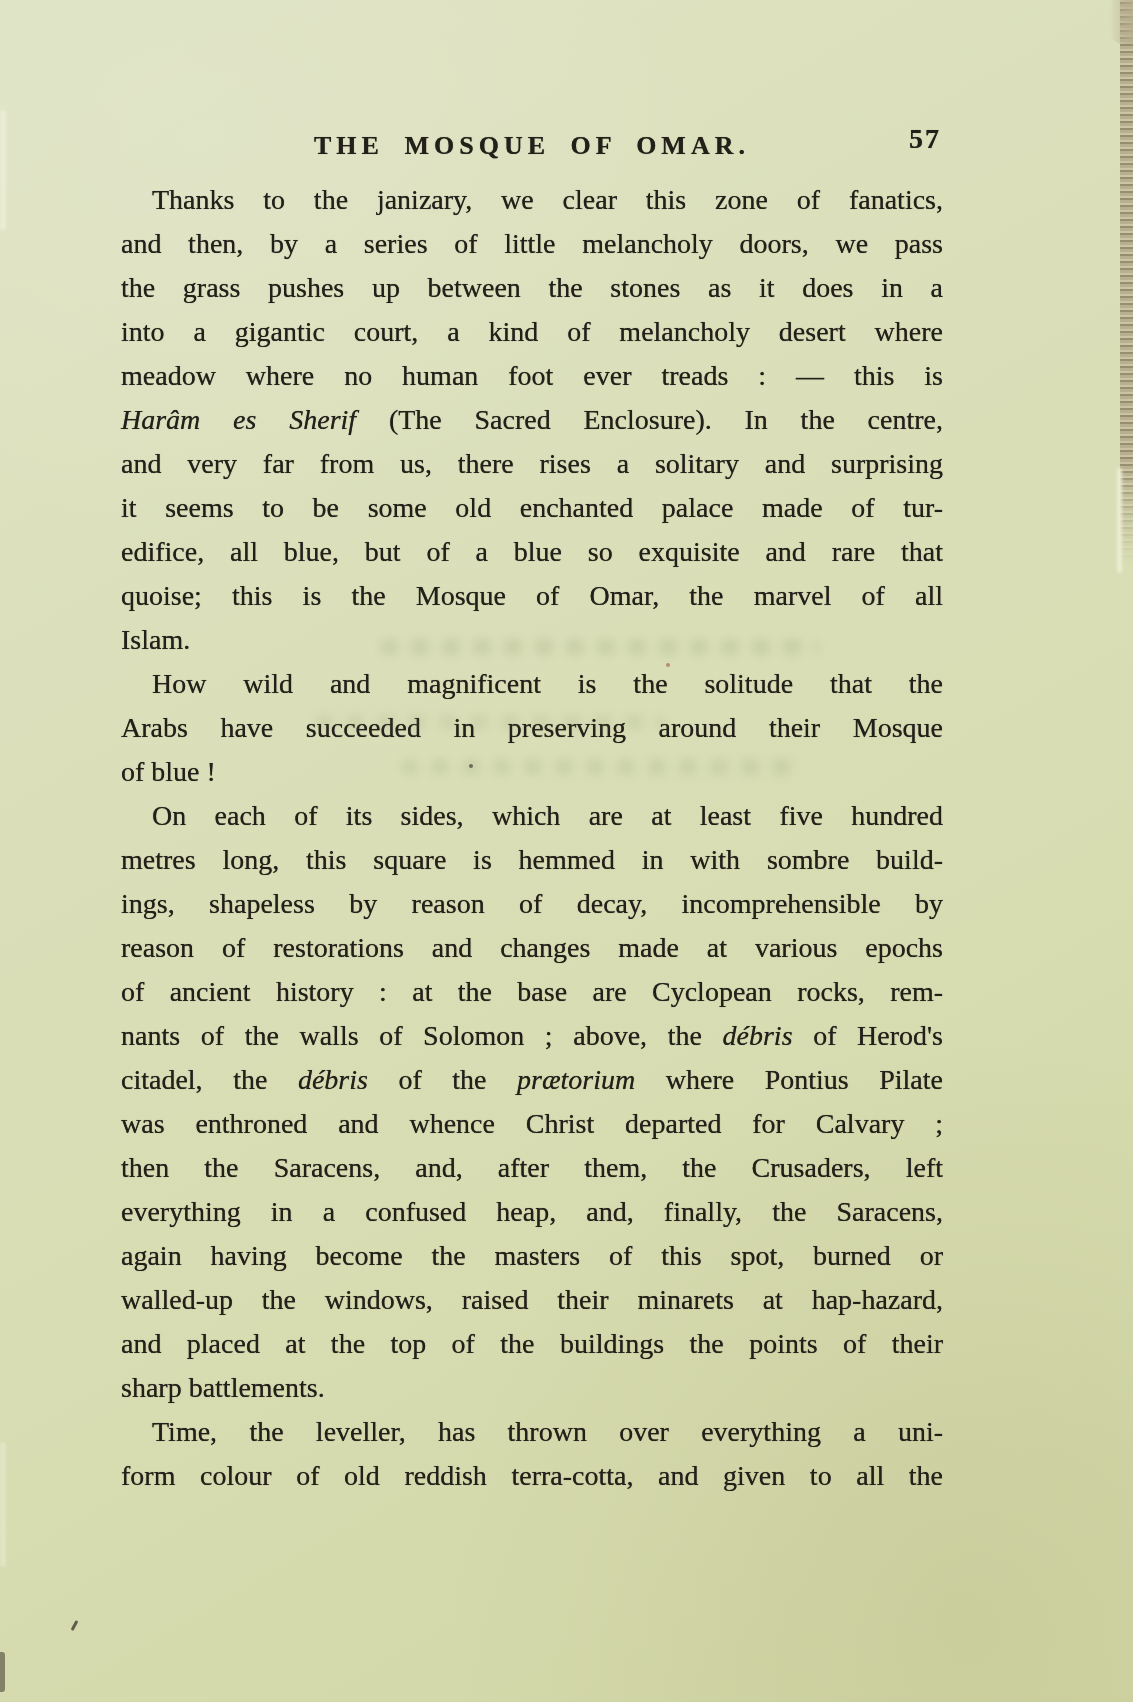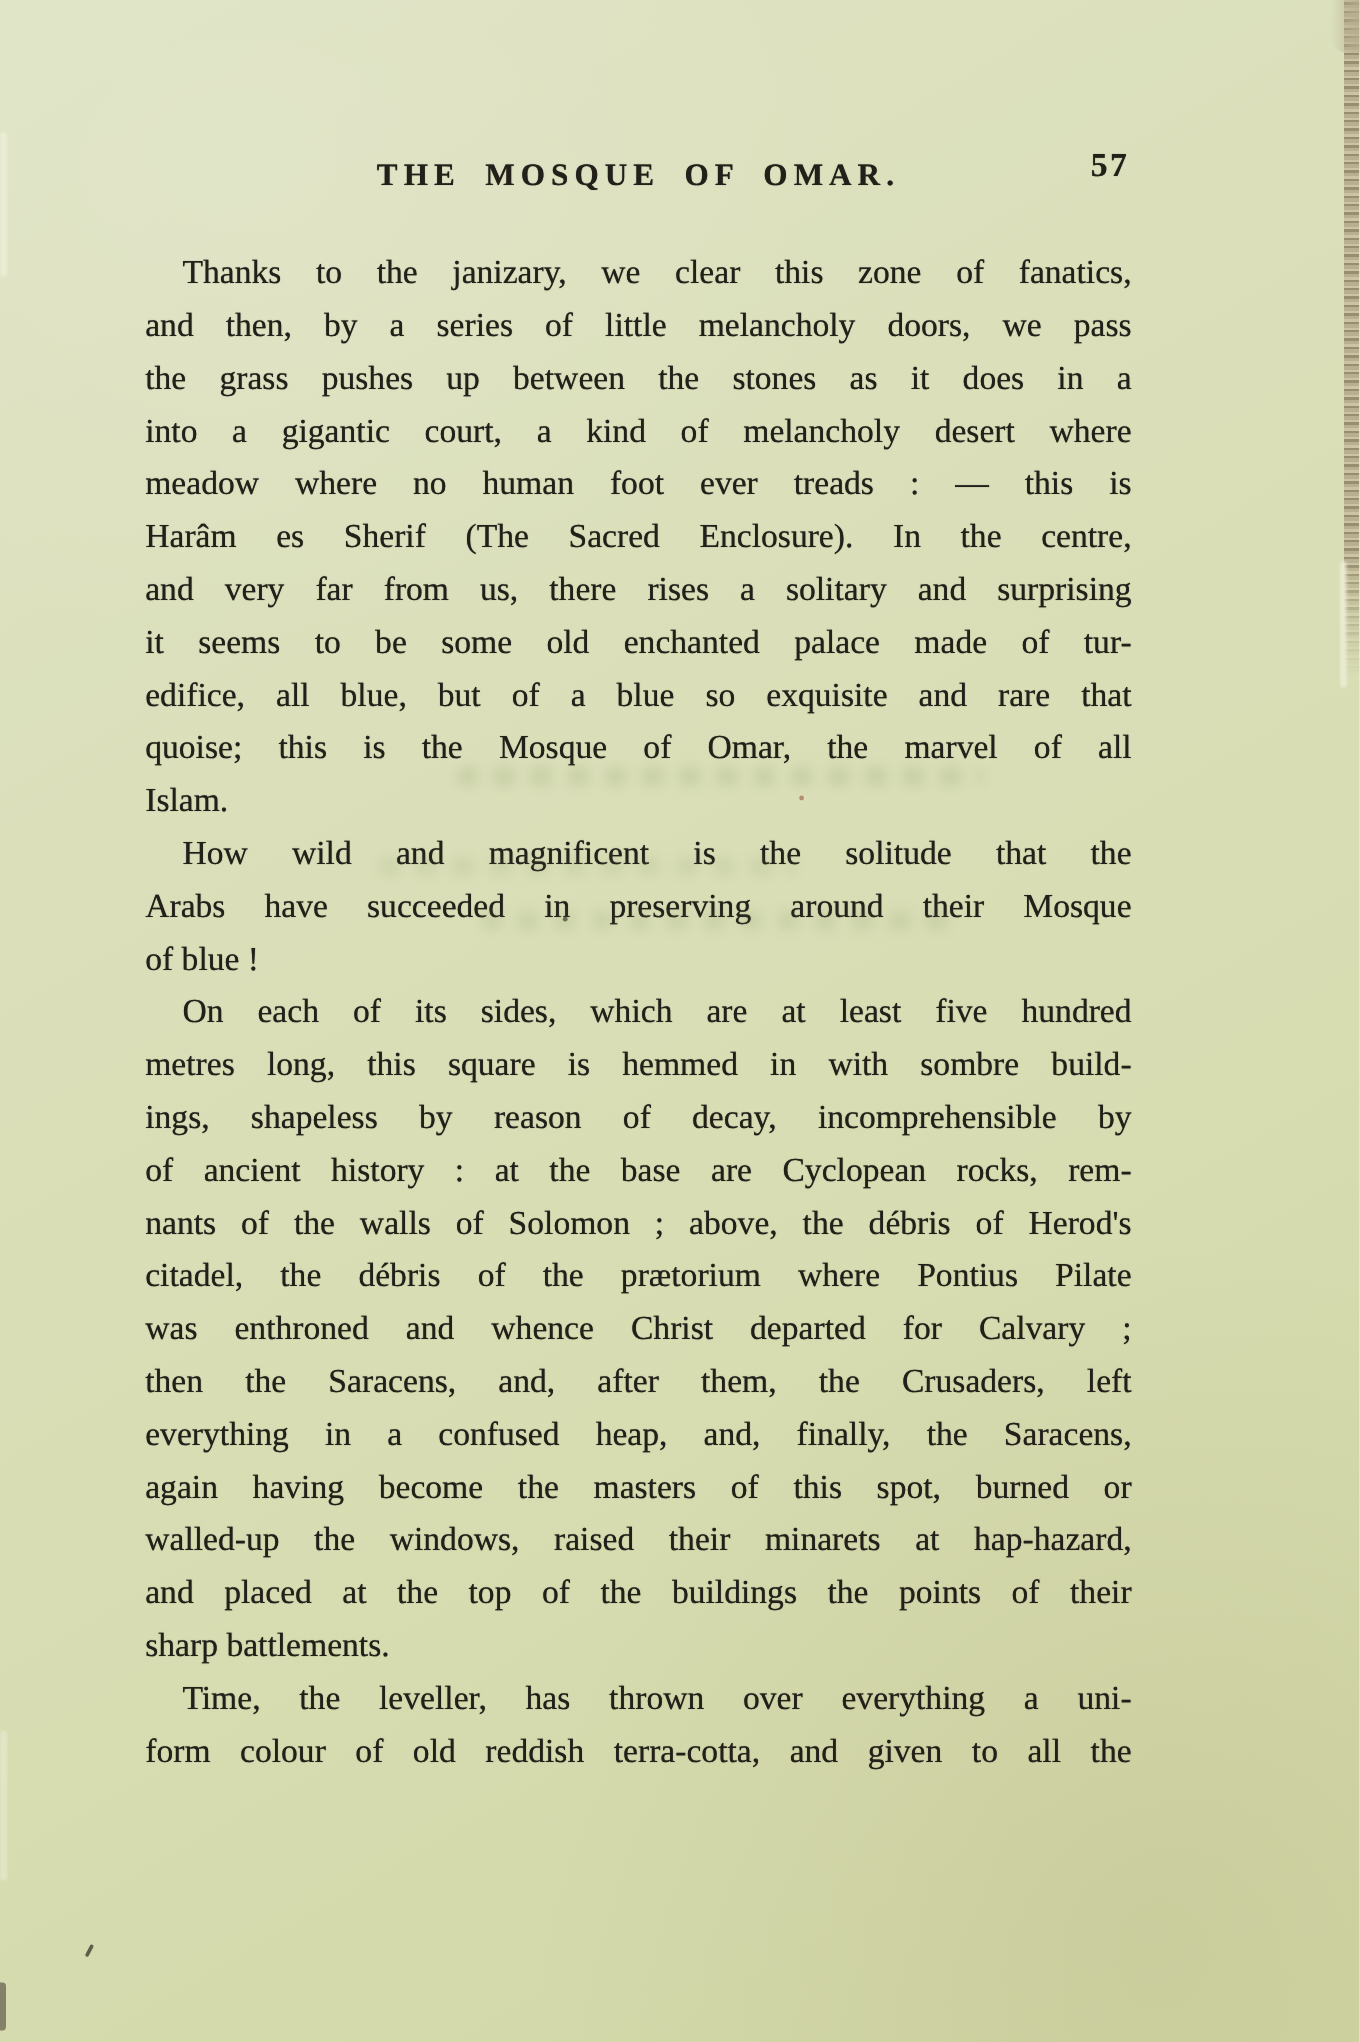--- a/index.html
+++ b/index.html
@@ -40,32 +40,31 @@
     text-shadow: 0 0 0.7px rgba(35,32,26,0.75);
   }
 
   
   .text-block {
     position: absolute;
     left: 121px; top: 178px; width: 822px;
     color: var(--ink, #23201a);
     font-size: 28px;
     text-shadow: 0 0 0.7px rgba(35,32,26,0.8);
-    margin-top: 28px;
   }
   .line {
     line-height: 44px;
     height: 44px;
     text-align: justify;
     text-align-last: justify;
     white-space: normal;
   }
   .line.indent { text-indent: 31px; }
   .line.para-end { text-align: right; text-align-last: left; }
-  .it { }
+  .it { font-style: italic; }
 
   
   .fore-edge {
     position: absolute; right: 0; top: 0; width: 13px; height: 565px;
     background: repeating-linear-gradient(to bottom,
       var(--fore-edge-light, #c9c0a2) 0px 2px,
       var(--fore-edge-dark, #8f8668) 2px 4px,
       #b3aa8c 4px 7px);
     -webkit-mask-image: linear-gradient(to bottom, #000 82%, transparent 100%);
             mask-image: linear-gradient(to bottom, #000 82%, transparent 100%);
@@ -141,20 +140,21 @@
       <div class="line"><span>it seems to be some old enchanted palace made of tur-</span></div>
       <div class="line"><span>edifice, all blue, but of a blue so exquisite and rare that</span></div>
       <div class="line"><span>quoise; this is the Mosque of Omar, the marvel of all</span></div>
       <div class="line para-end"><span>Islam.</span></div>
       <div class="line indent"><span>How wild and magnificent is the solitude that the</span></div>
       <div class="line"><span>Arabs have succeeded in preserving around their Mosque</span></div>
       <div class="line para-end"><span>of blue !</span></div>
       <div class="line indent"><span>On each of its sides, which are at least five hundred</span></div>
       <div class="line"><span>metres long, this square is hemmed in with sombre build-</span></div>
       <div class="line"><span>ings, shapeless by reason of decay, incomprehensible by</span></div>
+      <div class="line"><span>reason of restorations and changes made at various epochs</span></div>
       <div class="line"><span>of ancient history : at the base are Cyclopean rocks, rem-</span></div>
       <div class="line"><span>nants of the walls of Solomon ; above, the </span><span class="it">débris</span><span> of Herod's</span></div>
       <div class="line"><span>citadel, the </span><span class="it">débris</span><span> of the </span><span class="it">prætorium</span><span> where Pontius Pilate</span></div>
       <div class="line"><span>was enthroned and whence Christ departed for Calvary ;</span></div>
       <div class="line"><span>then the Saracens, and, after them, the Crusaders, left</span></div>
       <div class="line"><span>everything in a confused heap, and, finally, the Saracens,</span></div>
       <div class="line"><span>again having become the masters of this spot, burned or</span></div>
       <div class="line"><span>walled-up the windows, raised their minarets at hap-hazard,</span></div>
       <div class="line"><span>and placed at the top of the buildings the points of their</span></div>
       <div class="line para-end"><span>sharp battlements.</span></div>

